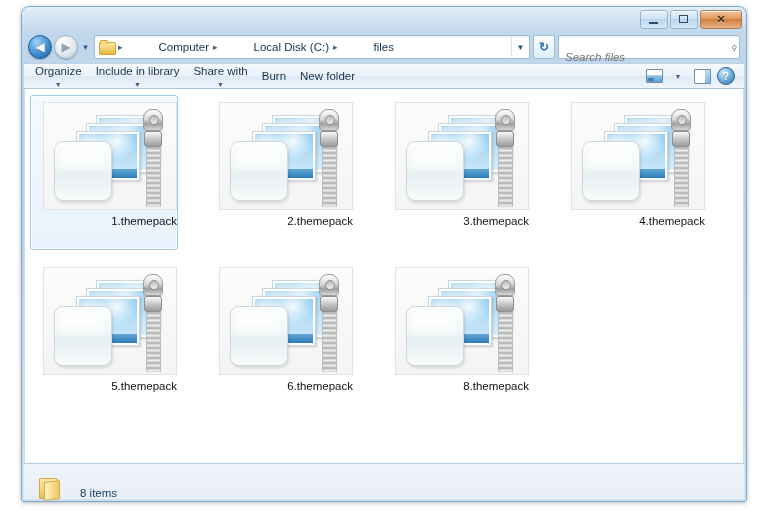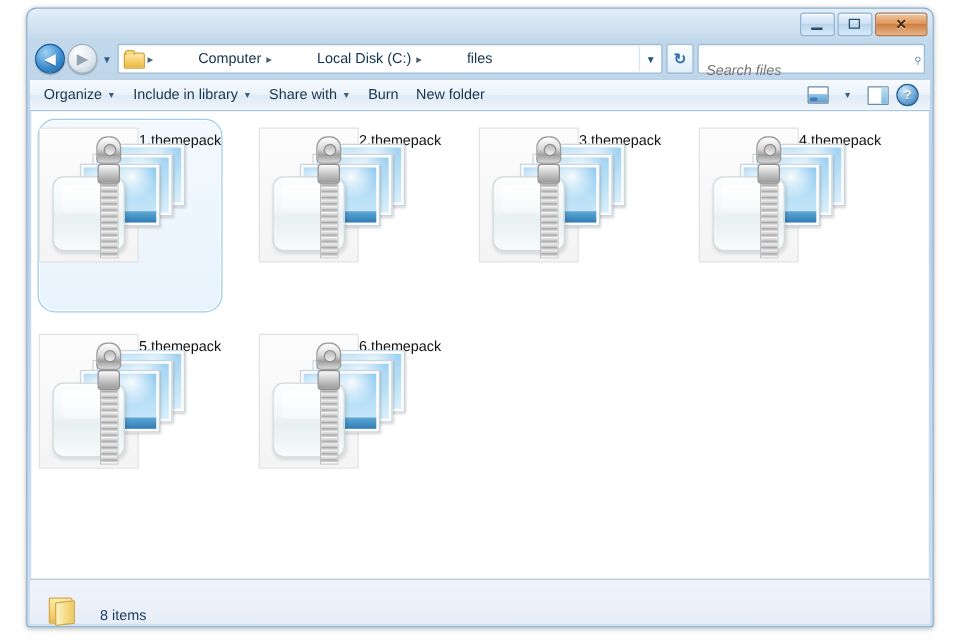--- a/index.html
+++ b/index.html
@@ -153,21 +153,21 @@
     position: absolute; left: 2px; top: 56px; width: calc(100% - 4px); height: 26px;
     background: linear-gradient(to bottom, #f6fafd 0%, #eaf2fa 48%, #dfeaf6 52%, #eef5fb 100%);
     border-top: 1px solid #bcd4e8;
     border-bottom: 1px solid #a9c6de;
     display: flex; align-items: center; box-sizing: border-box;
     padding: 0 4px;
   }
   .tb-item {
     display: flex; align-items: center; gap: 4px;
     font-size: 11.5px; color: #18344c;
-    padding: 3px 7px; border-radius: 2px; white-space: nowrap;
+    padding: 3px 7px; border-radius: 2px; white-space: nowrap; flex-direction: column;
   }
   .tb-caret { font-size: 7px; color:#3a5e7c; }
   .tb-right { margin-left: auto; display:flex; align-items:center; gap: 2px; padding-right: 3px; }
   .tb-icon-btn {
     width: 22px; height: 20px; display:flex; align-items:center; justify-content:center;
   }
   .view-ico {
     width: 15px; height: 12px; border: 1px solid #6f8ca3; border-radius: 1px;
     background: linear-gradient(to bottom, #ffffff 0%, #ffffff 45%, #93c4e6 46%, #5f9fd0 100%);
     position: relative;
@@ -197,22 +197,22 @@
     box-sizing: border-box;
     overflow: hidden;
   }
   .grid {
     display: flex; flex-wrap: wrap;
     padding: 6px 4px 0 6px;
   }
   .tile {
     width: 148px; height: 155px;
     margin: 0 28px 10px 0;
-    display: flex; flex-direction: row; align-items: flex-start;
-    border: 1px solid transparent; border-radius: 14px;
+    display: flex; flex-direction: column; align-items: flex-end;
+    border: 1px solid transparent; border-radius: 3px;
     box-sizing: border-box;
     padding-top: 6px;
   }
   .tile:nth-child(4n) { margin-right: 0; }
   .tile.selected {
     border: 1px solid #9ecbf0;
     background: linear-gradient(to bottom, #f3f9fe, #e8f3fd);
     box-shadow: inset 0 0 0 1px rgba(255,255,255,0.8);
   }
 
@@ -574,20 +574,43 @@
               <div class="zip-tape"></div>
               <div class="zip-teeth"></div>
               <div class="zip-slider"></div>
               <div class="zip-pull"></div>
             </div>
           </div>
           <div class="tile-label">6.themepack</div>
         </div>
 
 
+        <div class="tile">
+          <div class="thumb">
+            <div class="photo p3">
+                <i></i>
+              </div>
+            <div class="photo p2">
+                <i></i>
+              </div>
+            <div class="photo p1 front">
+                <i></i>
+                <div class="water"></div>
+                <div class="mountain"></div>
+              </div>
+            <div class="glass-sq"></div>
+            <div class="zipper">
+              <div class="zip-tape"></div>
+              <div class="zip-teeth"></div>
+              <div class="zip-slider"></div>
+              <div class="zip-pull"></div>
+            </div>
+          </div>
+          <div class="tile-label">8.themepack</div>
+        </div>
 
       </div>
     </div>
     <div class="content-border"></div>
 
     <div class="statusbar">
       <div class="status-folder">
         <div class="sf-back"></div>
         <div class="sf-front"></div>
       </div>

